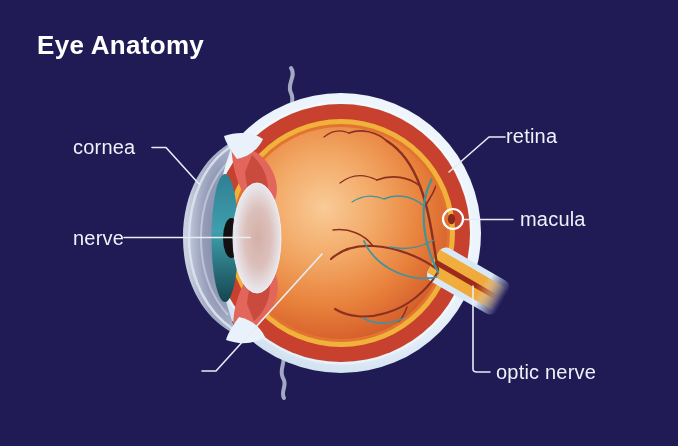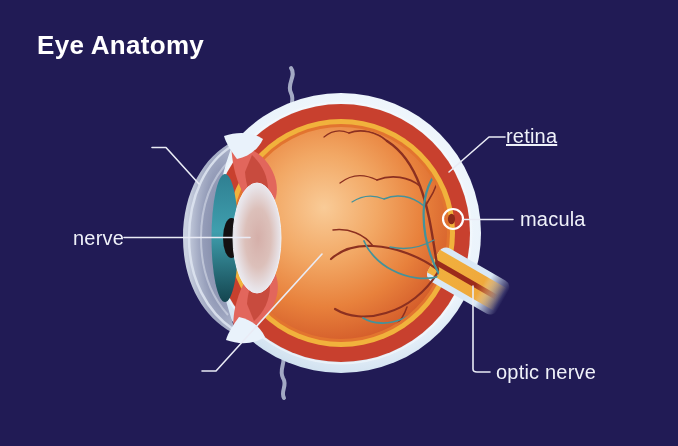--- a/index.html
+++ b/index.html
@@ -14,21 +14,21 @@
     font-size:26px;font-weight:700;letter-spacing:.3px;
     color:var(--c-title_text,#ffffff);
   }
   .lbl{
     position:absolute;font-size:20px;font-weight:400;white-space:nowrap;
     color:var(--c-label_text,#eff1f9);letter-spacing:.2px;
   }
   .lbl-cornea{left:73px;top:136px;}
   .lbl-lens{left:73px;top:227px;}
   .lbl-vitreous{left:59px;top:360px;}
-  .lbl-retina{left:506px;top:125px;text-decoration:underline;}
+  .lbl-retina{left:506px;top:125px;}
   .lbl-macula{left:520px;top:208px;}
   .lbl-optic{left:496px;top:361px;}
 </style>
 </head>
 <body>
 
 <div class="stage">
 
   <svg width="678" height="446" viewBox="0 0 678 446">
     <defs>
@@ -147,18 +147,19 @@
       <path d="M124,237.5 L250,237.5"></path>
       <path d="M202,371 L216,371 L322,254"></path>
       <path d="M505,137 L489,137 L449,172"></path>
       <path d="M464,219.5 L513,219.5"></path>
       <path d="M473,286 L473,369 Q473,372 477,372 L490,372"></path>
     </g>
   </svg>
 
   <div class="title">Eye Anatomy</div>
 
+  <div class="lbl lbl-cornea">cornea</div>
   <div class="lbl lbl-lens">nerve</div>
   <div class="lbl lbl-retina">retina</div>
   <div class="lbl lbl-optic">optic nerve</div>
   <div class="lbl lbl-macula">macula</div>
 
 </div>
 
 </body></html>

